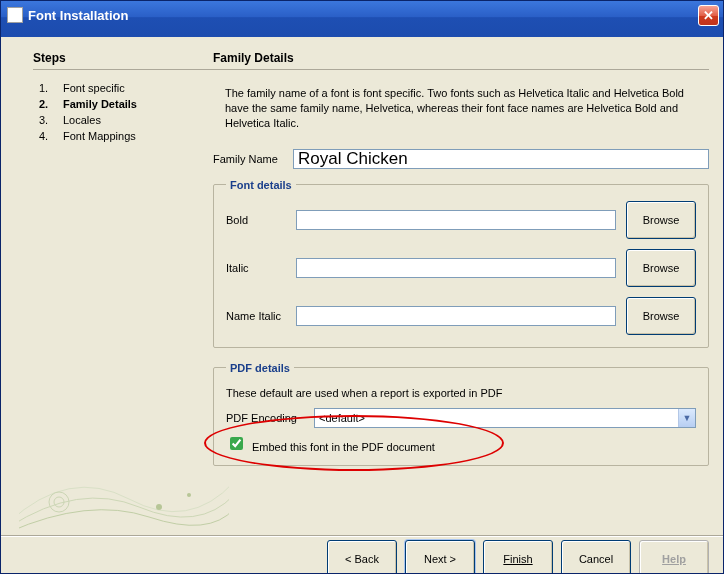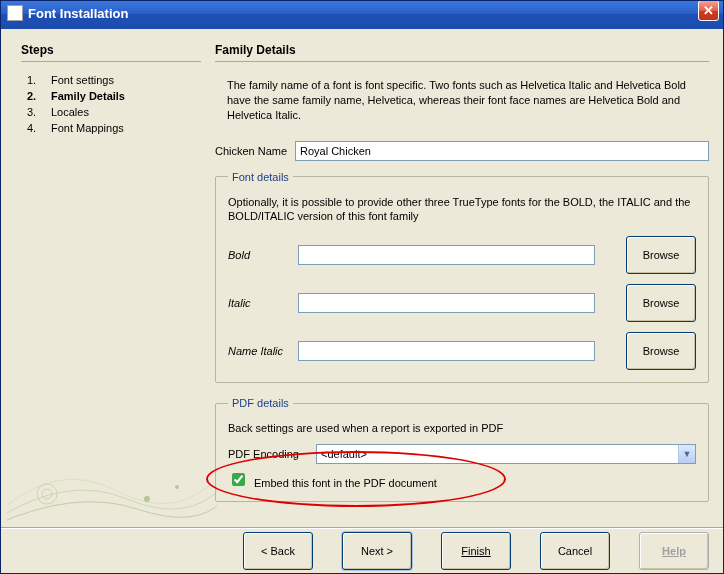--- a/index.html
+++ b/index.html
@@ -7,24 +7,24 @@
     margin: 0;
     font-family: Tahoma, Arial, sans-serif;
     font-size: 11px;
     background: #ece9d8;
     width: 724px;
     height: 574px;
     overflow: hidden;
     border: 1px solid #0a246a;
   }
   .titlebar {
-    height: 28px;
+    height: 36px;
     background: linear-gradient(to bottom, #3b77dd 0%, #2a5fc7 45%, #1e4fb3 46%, #1c4cae 100%);
     display: flex;
-    align-items: flex-end;
+    align-items: center;
     padding: 0 4px 8px 6px;
     color: #fff;
     font-size: 13px;
     font-weight: bold;
   }
   .titlebar .ticon {
     width: 16px; height: 16px; margin-right: 5px;
     background: #fff; border: 1px solid #a0a0a0;
   }
   .titlebar .title { flex: 1; }
@@ -32,22 +32,21 @@
     width: 21px; height: 21px;
     background: linear-gradient(to bottom, #f6a394, #e25f48 50%, #cf3a1e 51%, #c1341b);
     border: 1px solid #fff; border-radius: 3px;
     color: #fff; font-weight: bold; font-size: 13px;
     display:flex; align-items:center; justify-content:center;
     cursor: pointer;
   }
   .content {
     display: flex;
     height: 498px;
-    padding: 14px 14px 0 20px;
-    gap: 14px;
+    padding: 14px 14px 0 32px;
     position: relative;
   }
   .steps-pane {
     width: 180px;
     position: relative;
   }
   .steps-pane h3, .main-pane h3 {
     margin: 0 0 4px 0;
     font-size: 12px;
     font-weight: bold;
@@ -62,43 +61,42 @@
     position:absolute; left:-14px; bottom:-2px; width:210px; height:110px;
     pointer-events:none;
   }
   .main-pane { flex:1; display:flex; flex-direction:column; }
   .main-body { flex:1; }
   .desc { color:#000; margin:6px 0 18px 12px; line-height:1.35; }
   .row { display:flex; align-items:center; margin-bottom:10px; }
   .row label { width:80px; color:#000; }
   .row input[type=text] {
     flex:1; height:20px; border:1px solid #7f9db9; padding:1px 4px;
-    font-family:inherit; font-size:11px;
+    font-family:inherit; font-size:17px;
   }
   fieldset {
     border:1px solid #b8b4a0; border-radius:2px;
     margin:0 0 14px 0; padding:10px 12px 12px 12px;
   }
-  legend { color:#1a3f8b; padding:0 4px; font-size:11px; }
+  legend { color:#1a3f8b; padding:0 4px; font-size:11px;font-weight:bold; }
   .fdesc { color:#000; margin:2px 0 12px 0; line-height:1.35; }
   .frow { display:flex; align-items:center; gap:10px; margin-bottom:10px; }
   .frow:last-child { margin-bottom:0; }
-  .frow label { width:60px; color:#000;font-style:italic; }
+  .frow label { width:60px; color:#000; }
   .frow input[type=text] {
     flex:1; height:20px; border:1px solid #7f9db9; padding:1px 4px;
     font-family:inherit; font-size:11px;
   }
   .btn {
     min-width:70px; height:38px; padding:0 10px;
     background:#ece9d8;
     border:1px solid #003c74; border-radius:3px;
     box-shadow: inset 1px 1px 0 #fff, inset -1px -1px 0 #c9c2a9;
     font-family:inherit; font-size:11px; color:#000;
     cursor:pointer;
-    margin-left:21px;
   }
   .btn.disabled { color:#a0a0a0; cursor:default; border-color:#b0b0b0;font-weight:bold; }
   .pdrow { display:flex; align-items:center; gap:8px; margin:8px 0 6px 0; }
   .pdrow label { width:80px; color:#000; }
   .combo {
     flex:1; height:20px; border:1px solid #7f9db9; background:#fff;
     display:flex; align-items:center; justify-content:space-between;
     padding:0 0 0 4px; cursor:pointer;
   }
   .combo .arrow {
@@ -135,21 +133,21 @@
 </div>
 
 <div class="content">
 
   <div class="steps-pane">
     <h3>Steps</h3>
     <div class="hr"></div>
     <ol class="steps-list">
       <li>
         <span class="num">1.</span>
-        <span>Font settings</span>
+        <span>Font specific</span>
       </li>
       <li class="current">
         <span class="num">2.</span>
         <span>Family Details</span>
       </li>
       <li>
         <span class="num">3.</span>
         <span>Locales</span>
       </li>
       <li>
@@ -170,48 +168,47 @@
   </div>
 
   <div class="main-pane">
     <h3>Family Details</h3>
     <div class="hr"></div>
 
     <div class="main-body" style="position:relative;">
       <p class="desc">The family name of a font is font specific. Two fonts such as Helvetica Italic and Helvetica Bold have the same family name, Helvetica, whereas their font face names are Helvetica Bold and Helvetica Italic.</p>
 
       <div class="row">
-        <label>Chicken Name</label>
+        <label>Family Name</label>
         <input type="text" value="Royal Chicken" style="">
       </div>
 
       <fieldset>
         <legend>Font details</legend>
-        <p class="fdesc">Optionally, it is possible to provide other three TrueType fonts for the BOLD, the ITALIC and the BOLD/ITALIC version of this font family</p>
 
         <div class="frow">
           <label>Bold</label>
           <input type="text" value="" style="">
           <button class="btn">Browse</button>
         </div>
         <div class="frow">
           <label>Italic</label>
           <input type="text" value="" style="">
           <button class="btn">Browse</button>
         </div>
         <div class="frow">
           <label>Name Italic</label>
           <input type="text" value="" style="">
           <button class="btn">Browse</button>
         </div>
       </fieldset>
 
       <fieldset style="position:relative;">
         <legend>PDF details</legend>
-        <p class="fdesc" style="margin-bottom:6px">Back settings are used when a report is exported in PDF</p>
+        <p class="fdesc" style="margin-bottom:6px">These default are used when a report is exported in PDF</p>
 
         <div class="pdrow">
           <label>PDF Encoding</label>
           <div class="combo">
             <span>&lt;default&gt;</span>
             <span class="arrow">▼</span>
           </div>
         </div>
 
         <div class="chkrow">

